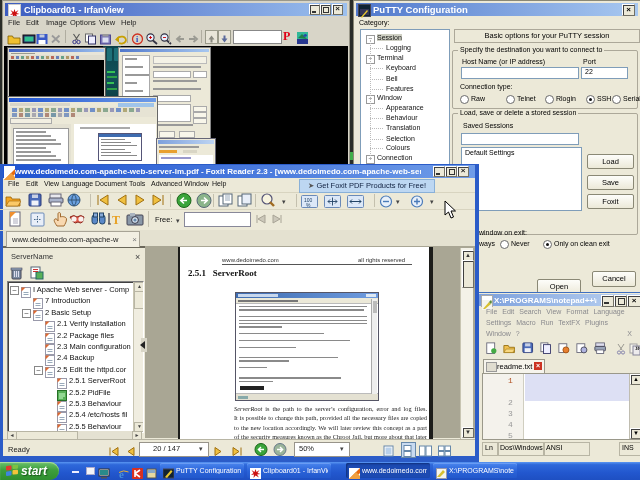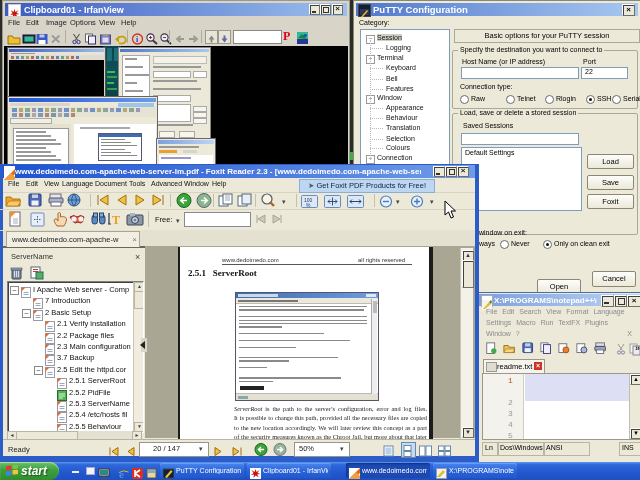--- a/index.html
+++ b/index.html
@@ -657,21 +657,21 @@
                 <rect x="0.5" y="0.5" width="9" height="10" fill="#fff" stroke="#99a"></rect>
                 <path d="M0.5 0.5 h4 l-4 4z" fill="#e06a30"></path>
                 <path d="M2.5 5.5 h5 M2.5 7.5 h5" stroke="#9ab"></path>
               </svg></div>
             <div class="ab" style="left: 49px; top: 60px; font-size: 7.5px; white-space: nowrap; color: rgb(17, 17, 17);">2.3 Main configuration</div>
             <div class="ab" style="left: 37px; top: 70.4px; width: 10px; height: 11px;"><svg width="10" height="11">
                 <rect x="0.5" y="0.5" width="9" height="10" fill="#fff" stroke="#99a"></rect>
                 <path d="M0.5 0.5 h4 l-4 4z" fill="#e06a30"></path>
                 <path d="M2.5 5.5 h5 M2.5 7.5 h5" stroke="#9ab"></path>
               </svg></div>
-            <div class="ab" style="left: 49px; top: 71.4px; font-size: 7.5px; white-space: nowrap; color: rgb(17, 17, 17);">3.7 Backup</div>
+            <div class="ab" style="left: 49px; top: 71.4px; font-size: 7.5px; white-space: nowrap; color: rgb(17, 17, 17);">2.4 Backup</div>
             <div class="ab" style="left: 26px; top: 83.8px; width: 7px; height: 7px; background: rgb(255, 255, 255); border: 1px solid rgb(136, 136, 136); font-size: 7px; line-height: 5px; text-align: center; color: rgb(51, 51, 51);">–</div>
             <div class="ab" style="left: 37px; top: 81.8px; width: 10px; height: 11px;"><svg width="10" height="11">
                 <rect x="0.5" y="0.5" width="9" height="10" fill="#fff" stroke="#99a"></rect>
                 <path d="M0.5 0.5 h4 l-4 4z" fill="#e06a30"></path>
                 <path d="M2.5 5.5 h5 M2.5 7.5 h5" stroke="#9ab"></path>
               </svg></div>
             <div class="ab" style="left: 49px; top: 82.8px; font-size: 7.5px; white-space: nowrap; color: rgb(17, 17, 17);">2.5 Edit the httpd.cor</div>
             <div class="ab" style="left: 49px; top: 93.2px; width: 10px; height: 11px;"><svg width="10" height="11">
                 <rect x="0.5" y="0.5" width="9" height="10" fill="#fff" stroke="#99a"></rect>
                 <path d="M0.5 0.5 h4 l-4 4z" fill="#e06a30"></path>
@@ -681,21 +681,21 @@
             <div class="ab" style="left: 49px; top: 104.6px; width: 10px; height: 11px;"><svg width="10" height="11">
                 <rect x="0.5" y="0.5" width="9" height="10" fill="#58b058" stroke="#267026"></rect>
                 <path d="M2 4 h6 M2 6 h6 M2 8 h4" stroke="#cfc"></path>
               </svg></div>
             <div class="ab" style="left: 61px; top: 105.6px; font-size: 7.5px; white-space: nowrap; color: rgb(17, 17, 17);">2.5.2 PidFile</div>
             <div class="ab" style="left: 49px; top: 116px; width: 10px; height: 11px;"><svg width="10" height="11">
                 <rect x="0.5" y="0.5" width="9" height="10" fill="#fff" stroke="#99a"></rect>
                 <path d="M0.5 0.5 h4 l-4 4z" fill="#e06a30"></path>
                 <path d="M2.5 5.5 h5 M2.5 7.5 h5" stroke="#9ab"></path>
               </svg></div>
-            <div class="ab" style="left: 61px; top: 117px; font-size: 7.5px; white-space: nowrap; color: rgb(17, 17, 17);">2.5.3 ServerName</div>
+            <div class="ab" style="left: 61px; top: 117px; font-size: 7.5px; white-space: nowrap; color: rgb(17, 17, 17);">2.5.3 Behaviour</div>
             <div class="ab" style="left: 49px; top: 127.4px; width: 10px; height: 11px;"><svg width="10" height="11">
                 <rect x="0.5" y="0.5" width="9" height="10" fill="#fff" stroke="#99a"></rect>
                 <path d="M0.5 0.5 h4 l-4 4z" fill="#e06a30"></path>
                 <path d="M2.5 5.5 h5 M2.5 7.5 h5" stroke="#9ab"></path>
               </svg></div>
             <div class="ab" style="left: 61px; top: 128.4px; font-size: 7.5px; white-space: nowrap; color: rgb(17, 17, 17);">2.5.4 /etc/hosts fil</div>
             <div class="ab" style="left: 49px; top: 138.8px; width: 10px; height: 11px;"><svg width="10" height="11">
                 <rect x="0.5" y="0.5" width="9" height="10" fill="#fff" stroke="#99a"></rect>
                 <path d="M0.5 0.5 h4 l-4 4z" fill="#e06a30"></path>
                 <path d="M2.5 5.5 h5 M2.5 7.5 h5" stroke="#9ab"></path>

